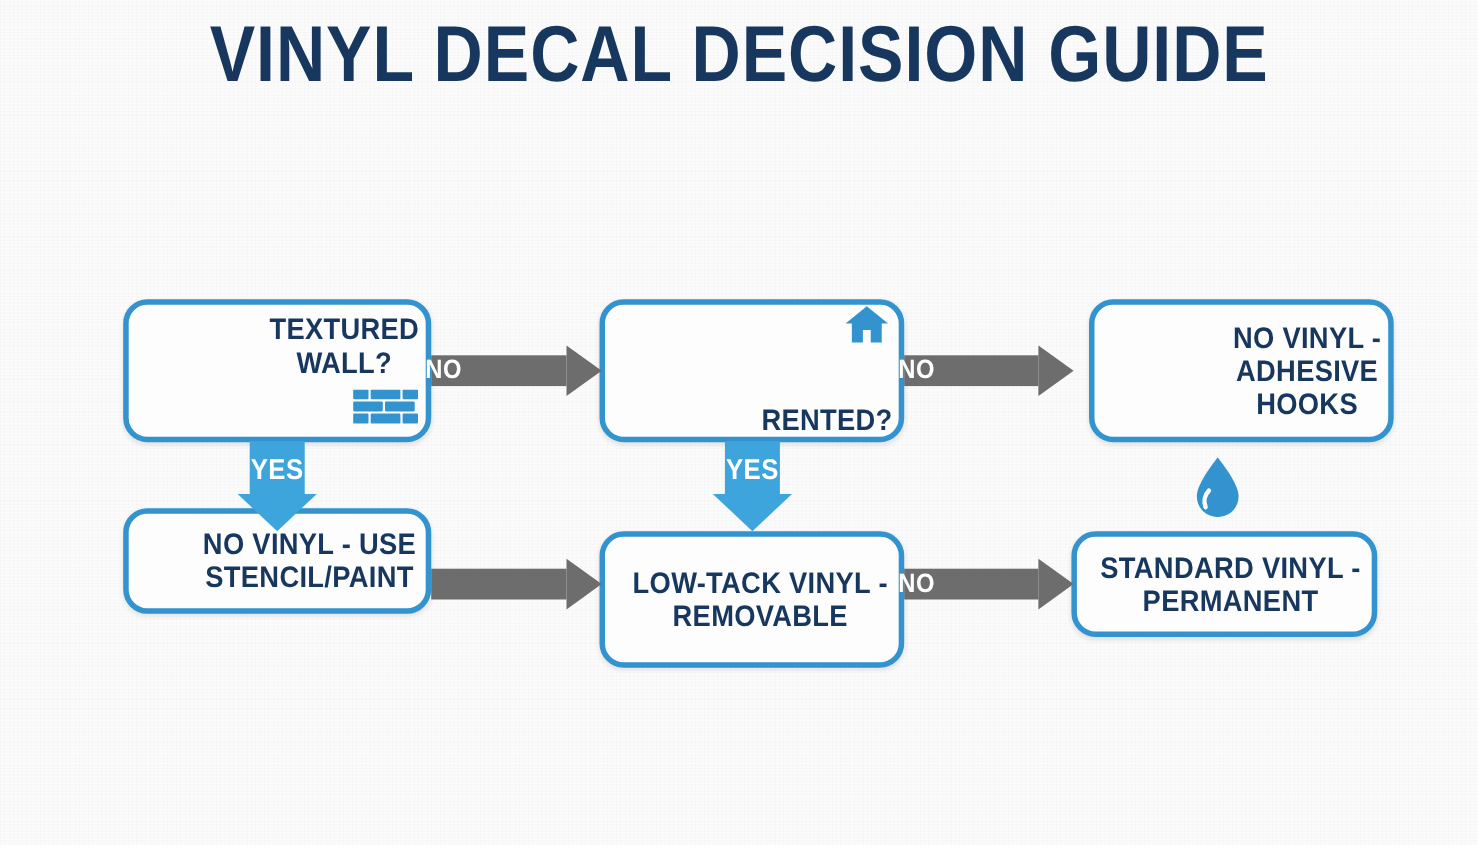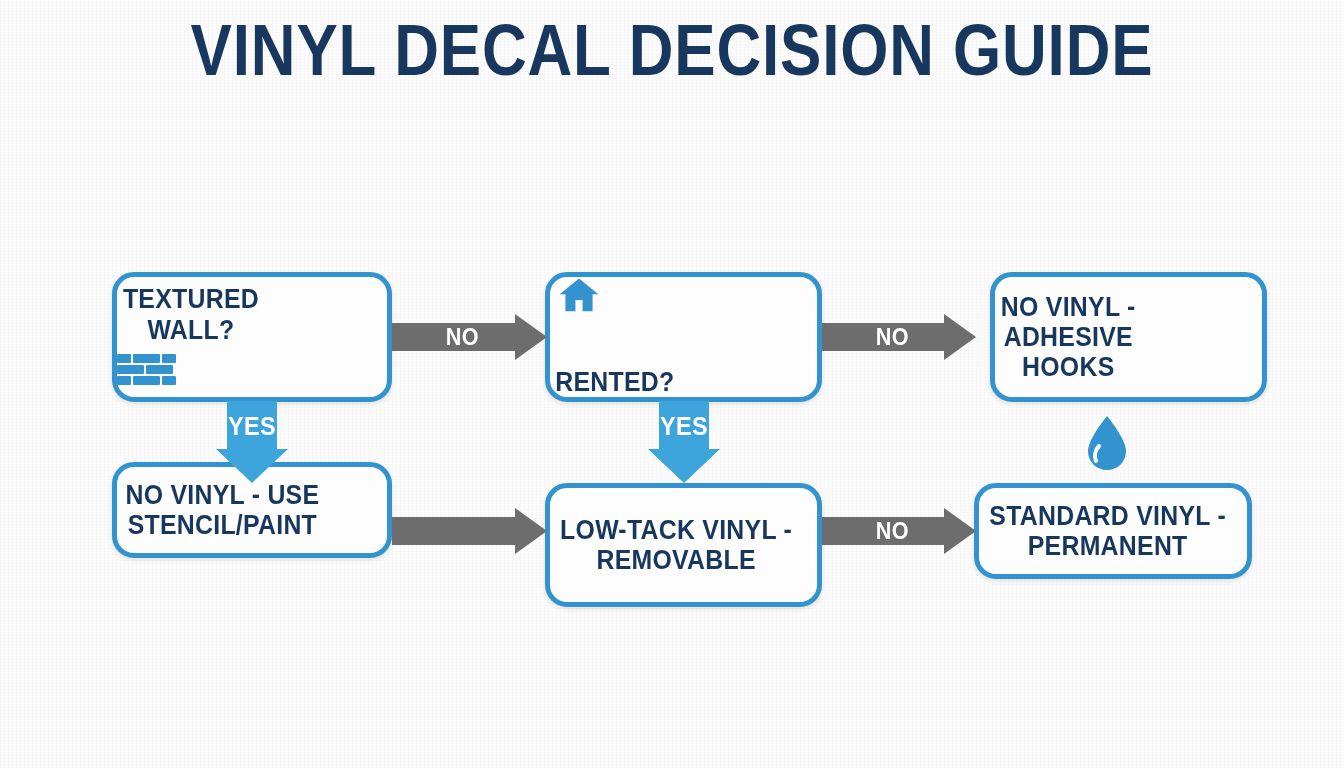--- a/index.html
+++ b/index.html
@@ -48,21 +48,21 @@
 
   
   .box {
     position: absolute;
     box-sizing: border-box;
     background: #fdfdfd;
     border: 5px solid #3293ce;
     border-radius: 22px;
     display: flex;
     flex-direction: column;
-    align-items: flex-start;
+    align-items: flex-end;
     justify-content: center;
     box-shadow: 0 2px 5px rgba(0,0,0,0.10);
   }
   .box-label {
     color: #17375e;
     font-family: "Liberation Sans Narrow", "Liberation Sans", sans-serif;
     font-size: 27px;
     font-weight: bold;
     line-height: 1.12;
     text-align: center;
@@ -98,21 +98,21 @@
     width: 42px;
     height: 56px;
   }
 
   
   .arrow-h {
     position: absolute;
     height: 46px;
     display: flex;
     align-items: center;
-    justify-content: center;
+    justify-content: flex-start;
   }
   .arrow-h .shaft {
     position: absolute;
     left: 0;
     top: 9px;
     height: 28px;
     background: #6d6d6d;
   }
   .arrow-h .head {
     position: absolute;

